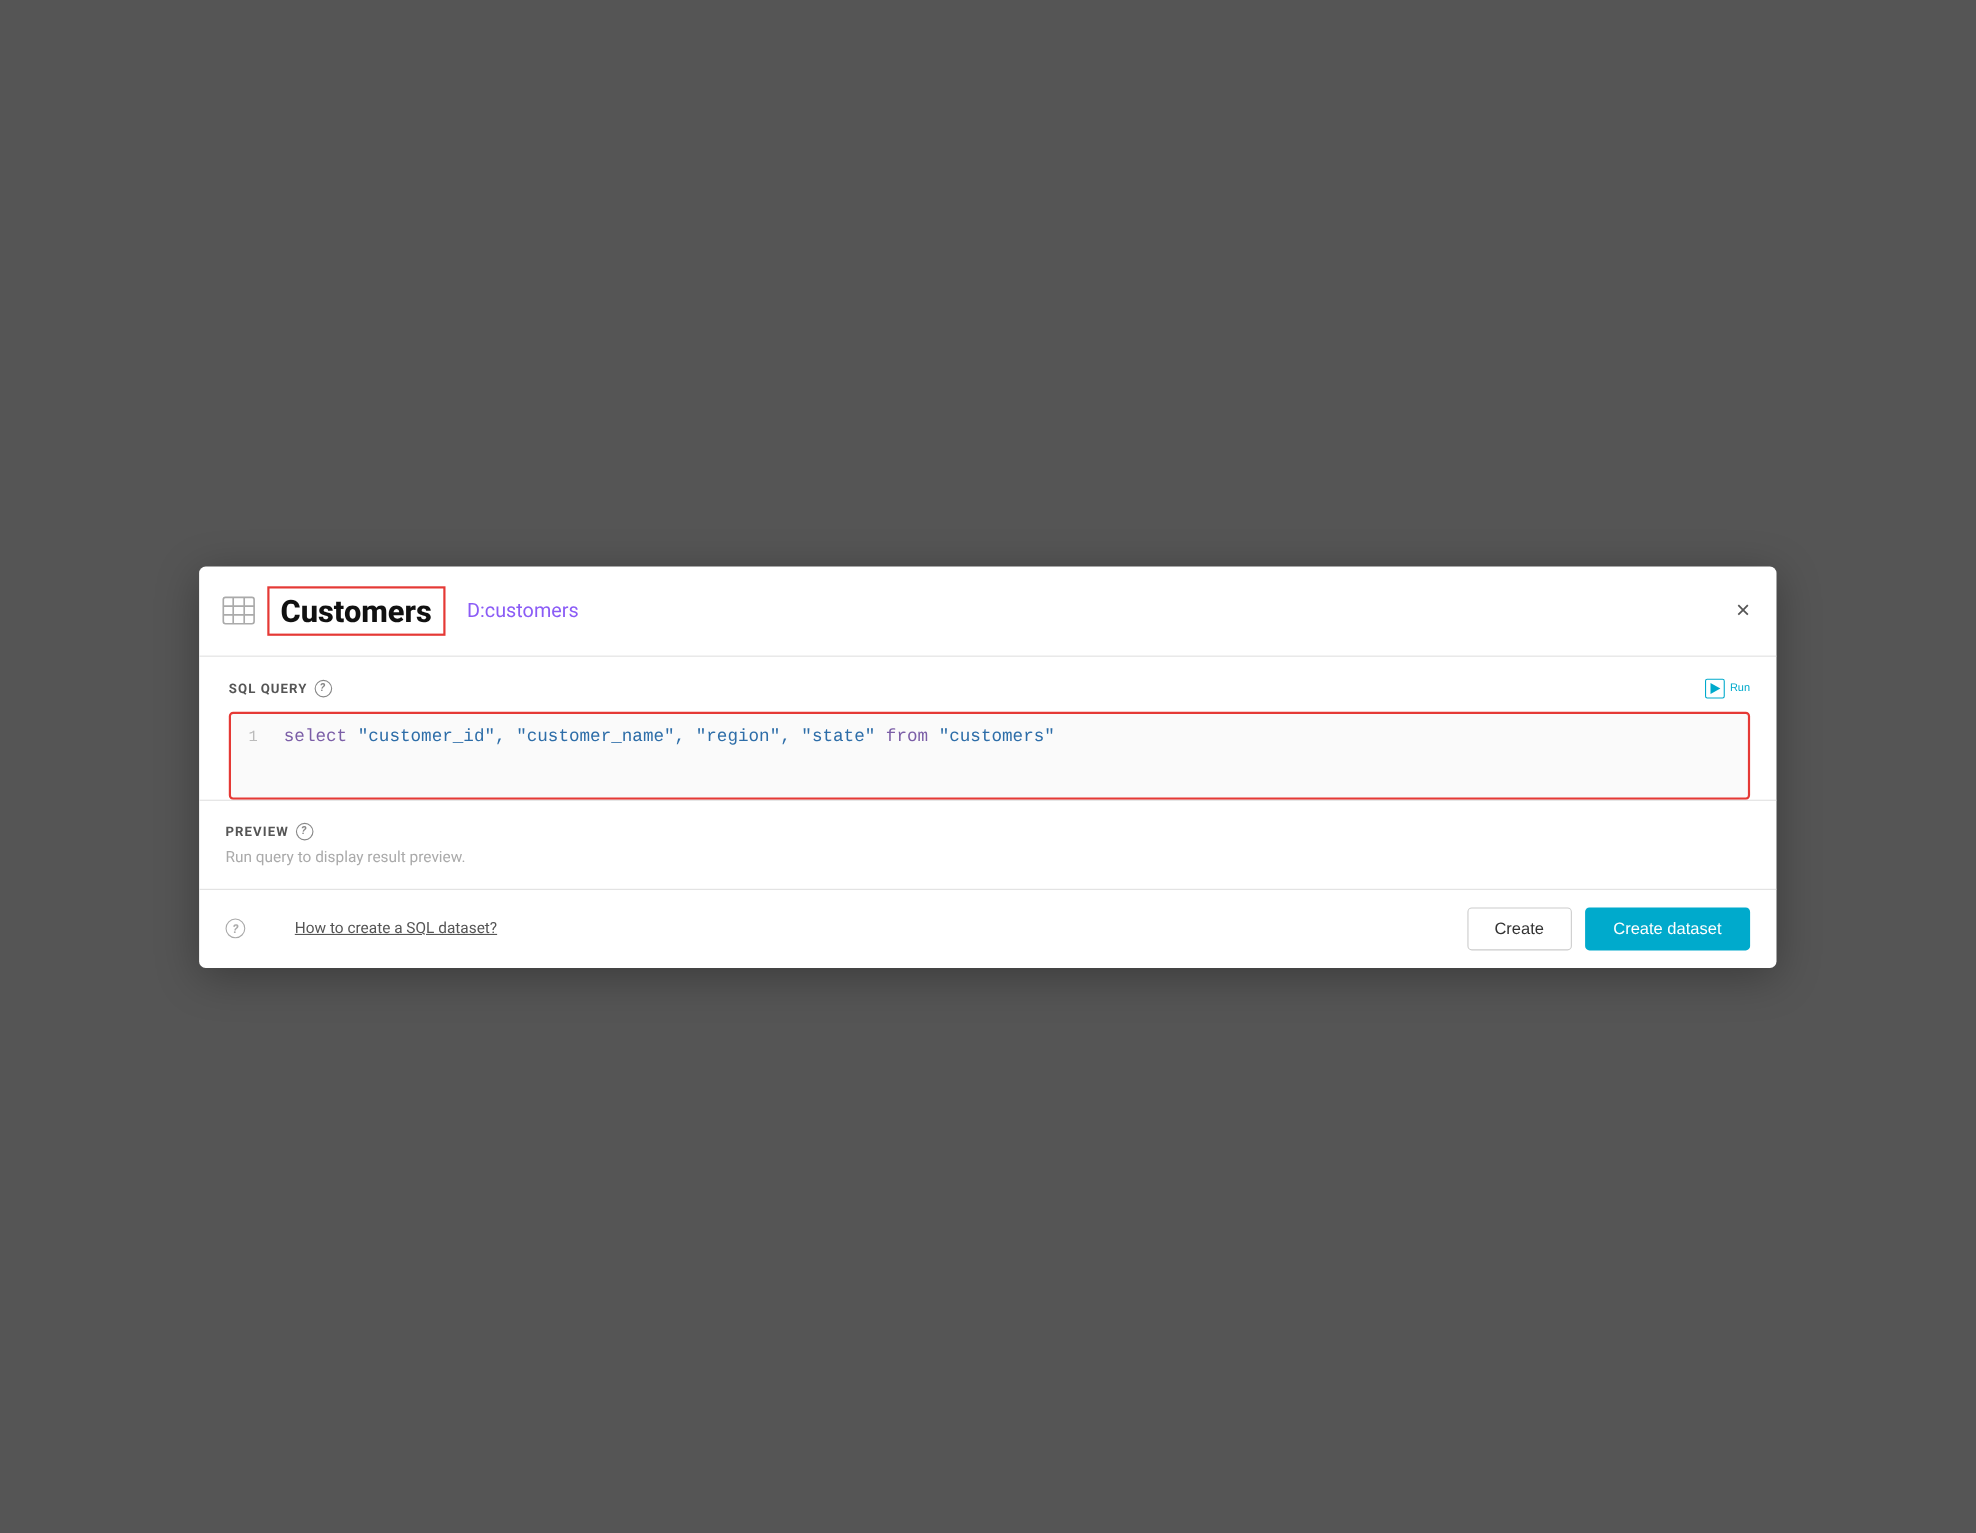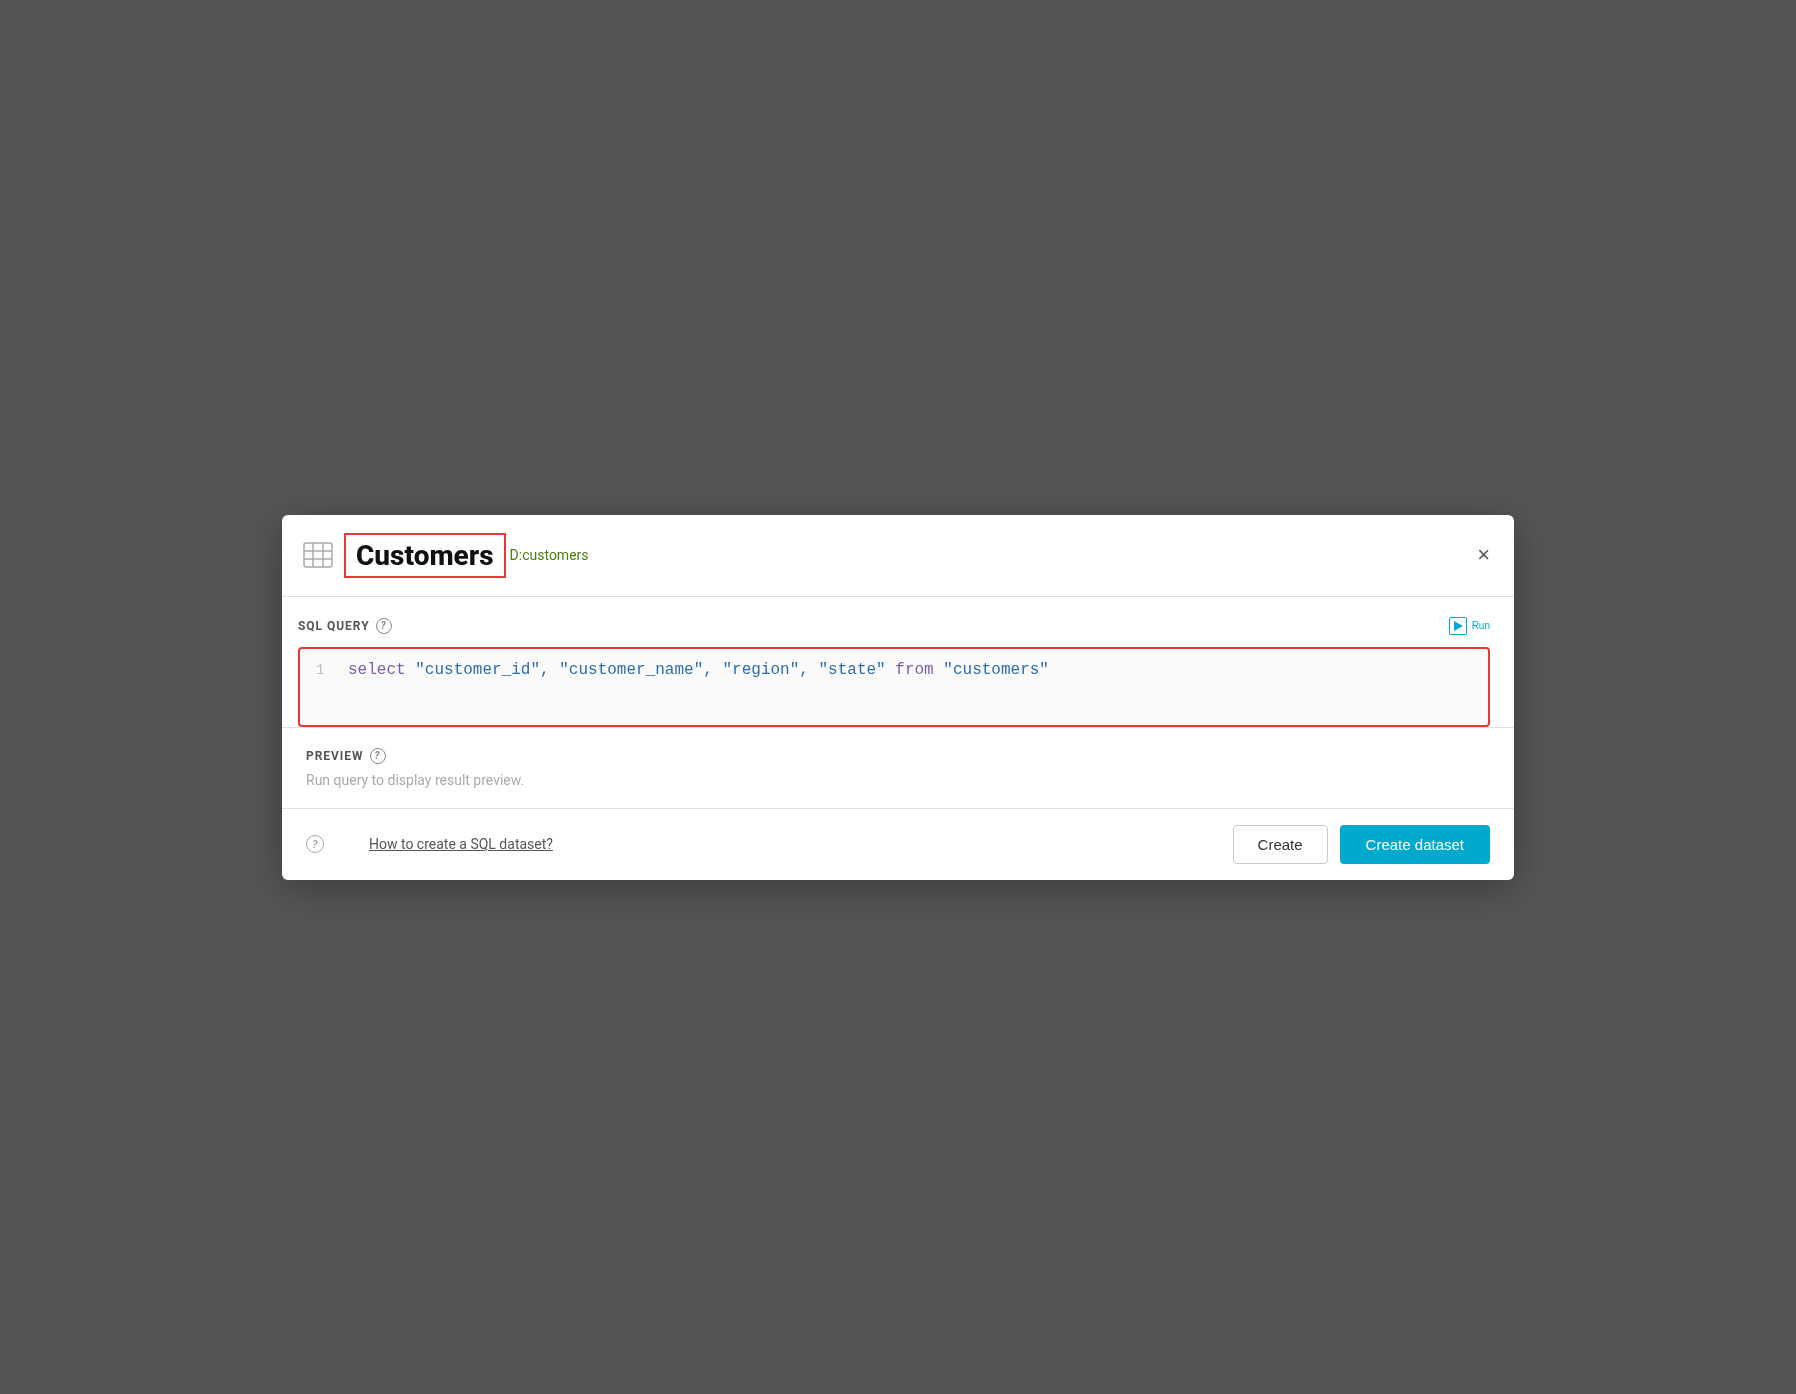--- a/index.html
+++ b/index.html
@@ -11,21 +11,21 @@
     body {
       background: #555;
       display: flex;
       justify-content: center;
       align-items: center;
       min-height: 100vh;
       font-family: -apple-system, BlinkMacSystemFont, 'Segoe UI', Roboto, sans-serif;
     }
 
     .modal-overlay {
-      width: 1232px;
+      width: 1434px;
       background: #fff;
       border-radius: 6px;
       box-shadow: 0 8px 40px rgba(0,0,0,0.3);
       display: flex;
       flex-direction: column;
       overflow: hidden;
     }
 
     
     .modal-header {
@@ -50,41 +50,41 @@
       display: inline-block;
     }
 
     .header-title {
       font-size: 28px;
       font-weight: 800;
       color: #111;
     }
 
     .header-subtitle {
-      font-size: 14px;
-      color: #4d7c0f;
-      margin-left: 4px;
+      font-size: 18px;
+      color: #8b5cf6;
+      margin-left: 20px;
     }
 
     .close-btn {
       position: absolute;
       right: 24px;
       top: 50%;
       transform: translateY(-50%);
       background: none;
       border: none;
       font-size: 22px;
       color: #555;
       cursor: pointer;
       line-height: 1;
     }
 
     
     .sql-section {
-      padding: 20px 24px 0 16px;
+      padding: 20px 24px 0 27px;
       flex: 1;
       display: flex;
       flex-direction: column;
     }
 
     .section-label-row {
       display: flex;
       align-items: center;
       justify-content: space-between;
       margin-bottom: 12px;

